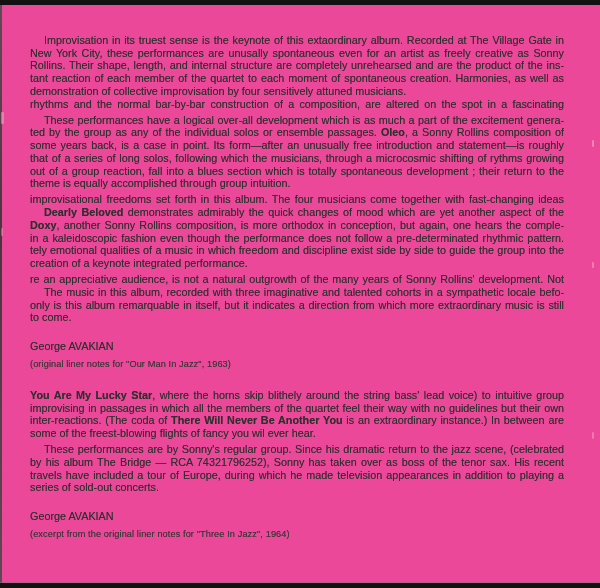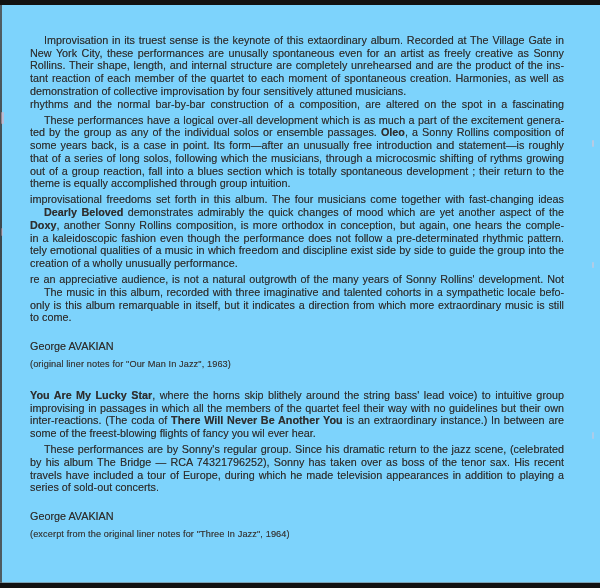--- a/index.html
+++ b/index.html
@@ -5,21 +5,21 @@
   html, body { margin: 0; padding: 0; }
   body {
     width: 600px; height: 588px;
     background: #e9e9e7;
     font-family: "Liberation Sans", sans-serif;
     overflow: hidden;
   }
   .page {
     position: relative;
     width: 600px; height: 588px;
-    background: #7dd3fc;
+    background: #ec4899;
     overflow: hidden;
   }
   .edge-top {
     position: absolute; top: 0; left: 0; right: 0; height: 5px;
     background: #121212;
   }
   .edge-bottom {
     position: absolute; bottom: 0; left: 0; right: 0; height: 5px;
     background: #121212;
     box-shadow: 0 -1px 0 rgba(120,120,120,.55);
@@ -84,21 +84,21 @@
             <div class="line"><span>that of a series of long solos, following which the musicians, through a microcosmic shifting of rythms growing</span></div>
             <div class="line"><span>out of a group reaction, fall into a blues section which is totally spontaneous development ; their return to the</span></div>
             <div class="line last"><span>theme is equally accomplished through group intuition.</span></div>
           </div>
           <div class="para">
             <div class="line"><span>improvisational freedoms set forth in this album. The four musicians come together with fast-changing ideas</span></div>
             <div class="line indent"><span class="b">Dearly Beloved</span><span> demonstrates admirably the quick changes of mood which are yet another aspect of the</span></div>
             <div class="line"><span class="b">Doxy</span><span>, another Sonny Rollins composition, is more orthodox in conception, but again, one hears the comple-</span></div>
             <div class="line"><span>in a kaleidoscopic fashion even though the performance does not follow a pre-determinated rhythmic pattern.</span></div>
             <div class="line"><span>tely emotional qualities of a music in which freedom and discipline exist side by side to guide the group into the</span></div>
-            <div class="line last"><span>creation of a wholly unusually performance.</span></div>
+            <div class="line last"><span>creation of a keynote integrated performance.</span></div>
           </div>
           <div class="para">
             <div class="line"><span>re an appreciative audience, is not a natural outgrowth of the many years of Sonny Rollins' development. Not</span></div>
             <div class="line indent"><span>The music in this album, recorded with three imaginative and talented cohorts in a sympathetic locale befo-</span></div>
             <div class="line"><span>only is this album remarquable in itself, but it indicates a direction from which more extraordinary music is still</span></div>
             <div class="line last"><span>to come.</span></div>
           </div>
         </div>
       <div class="author">George AVAKIAN</div>
       <div class="source">(original liner notes for "Our Man In Jazz", 1963)</div>

